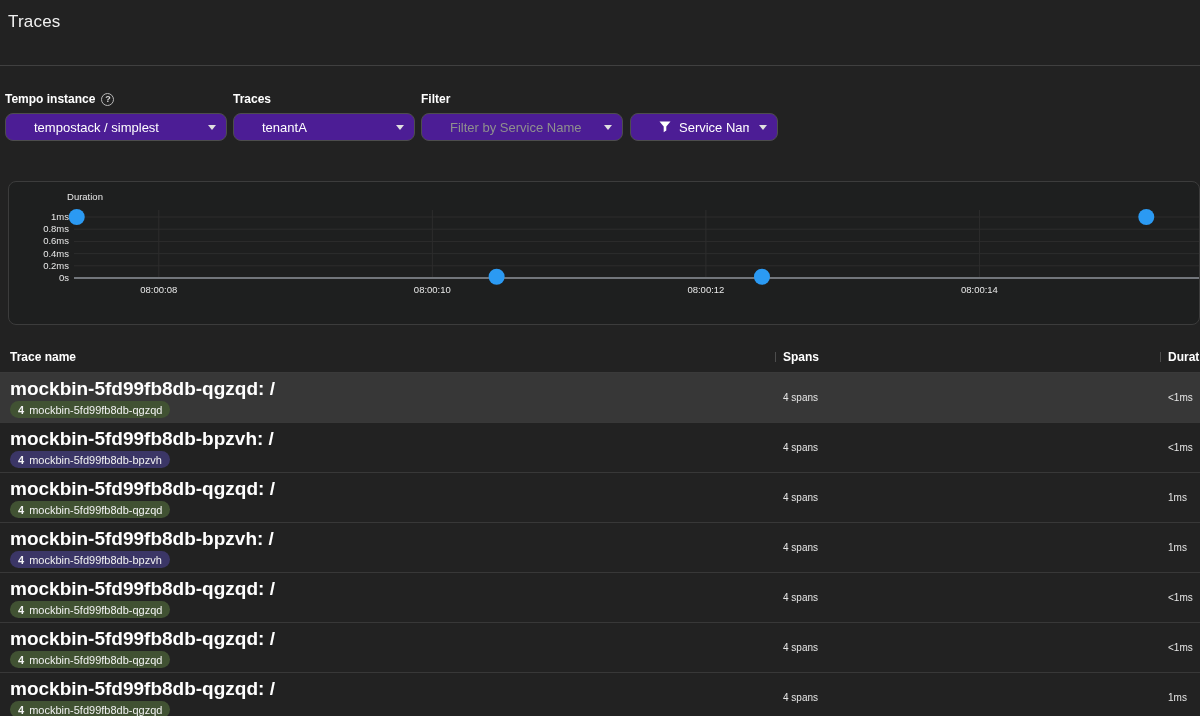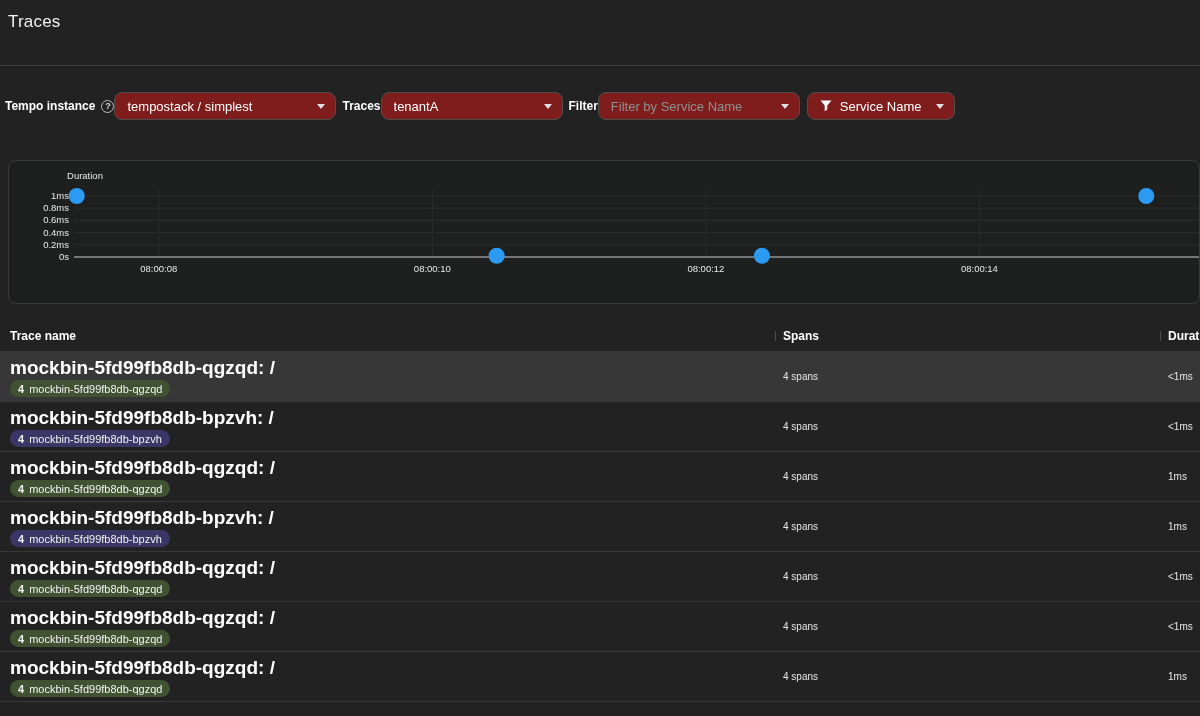--- a/index.html
+++ b/index.html
@@ -8,34 +8,34 @@
     width:1200px; height:716px; overflow:hidden;
     background:#222222; color:#f0f0f0;
     font-family:"Liberation Sans", sans-serif;
   }
   
   .page-header { height:66px; padding:12px 0 0 8px; border-bottom:1px solid #404040; }
   .page-header h1 { margin:0; font-size:17px; font-weight:400; letter-spacing:.2px; }
 
   
   .toolbar { display:flex; align-items:flex-start; padding:26px 0 0 5px; }
-  .fgroup { display:flex; flex-direction:row;align-items:flex-end; }
+  .fgroup { display:flex; flex-direction:column; }
   .fgroup + .fgroup { margin-left:6px; }
   .fgroup.gap-lg { }
   .flabel { font-size:12px; font-weight:700; color:#fff; margin-bottom:7px; display:flex; align-items:center; }
   .help {
     display:inline-flex; width:13px; height:13px; margin-left:6px;
     border:1px solid #b8b8b8; border-radius:50%;
     font-size:9px; font-weight:700; color:#d8d8d8;
     align-items:center; justify-content:center; line-height:1;
   }
   .controls-row { display:flex; }
   .control {
-    height:28px; background:#7f1d1d; border:1px solid #4d4d4d; border-radius:8px;
-    display:flex; align-items:center; padding:0 10px 0 12px;
+    height:28px; background:#4c1d95; border:1px solid #4d4d4d; border-radius:8px;
+    display:flex; align-items:center; padding:0 10px 0 28px;
     font-size:13px; color:#fff; cursor:pointer;
   }
   .control + .control { margin-left:7px; }
   .control .ctext { flex:1; white-space:nowrap; overflow:hidden; }
   .control.placeholder .ctext { color:#8f8f8f; }
   .caret {
     width:0; height:0; margin-left:10px;
     border-left:4px solid transparent; border-right:4px solid transparent;
     border-top:5px solid #e0e0e0;
   }

